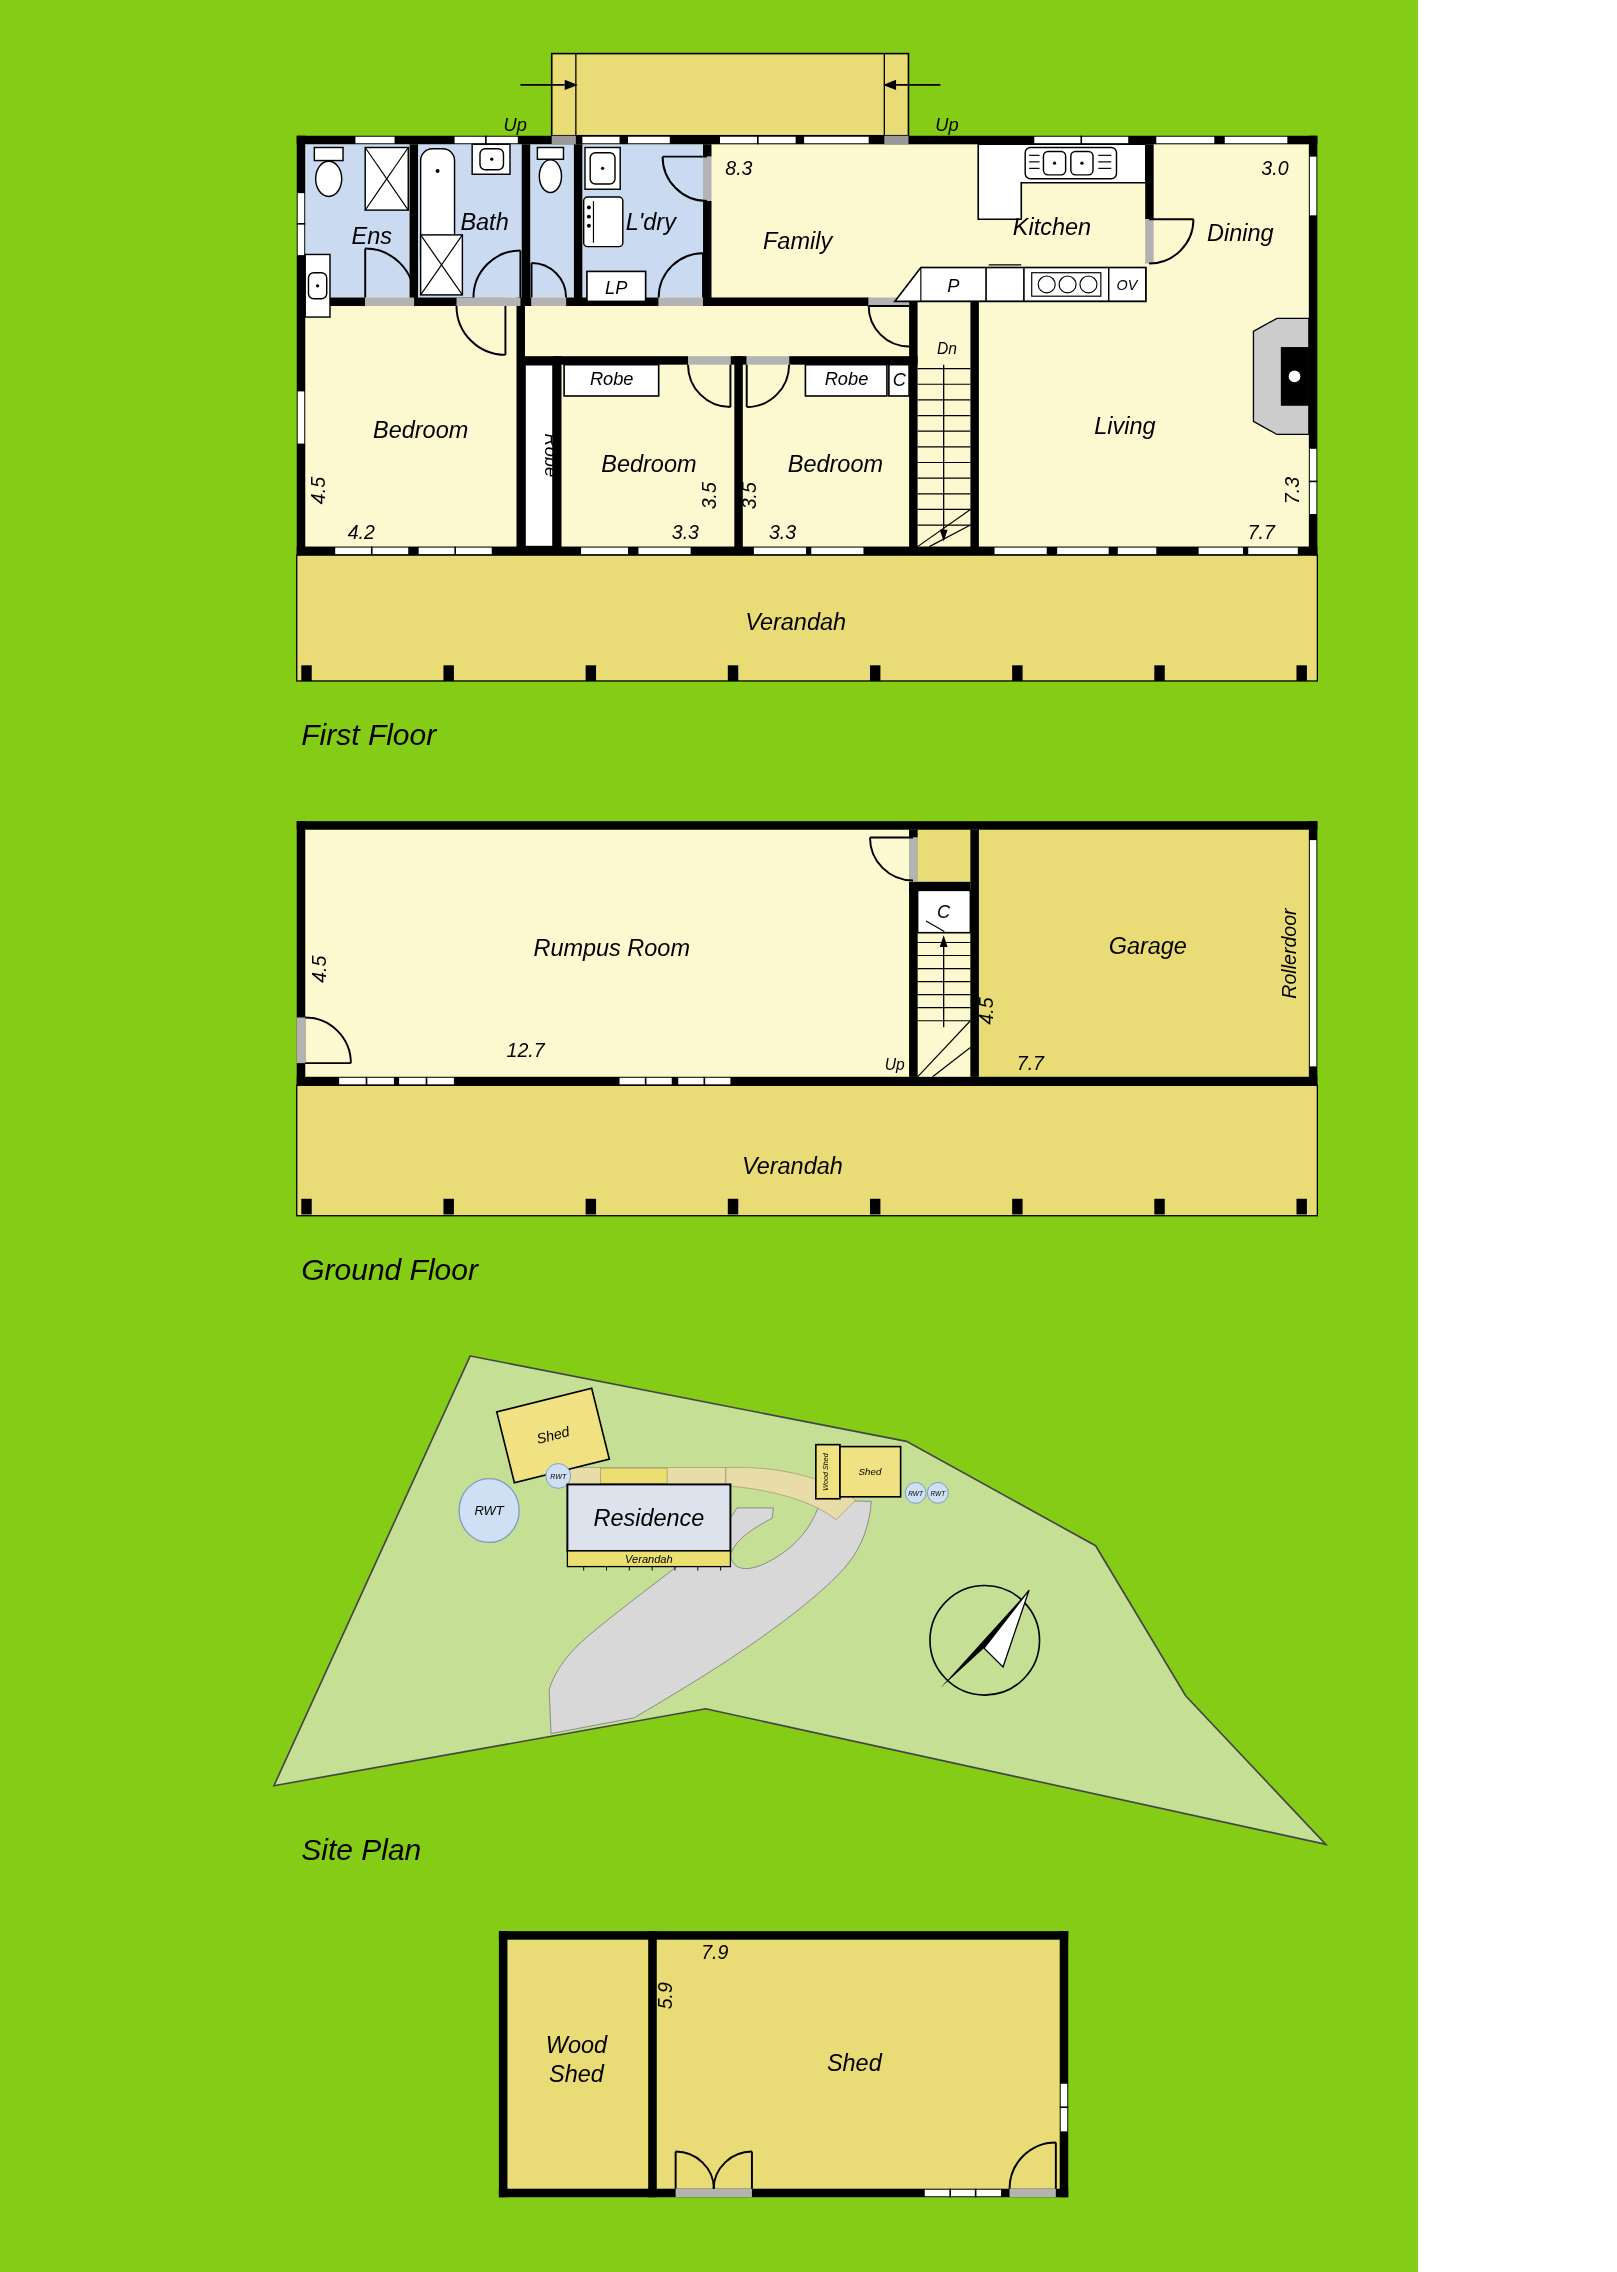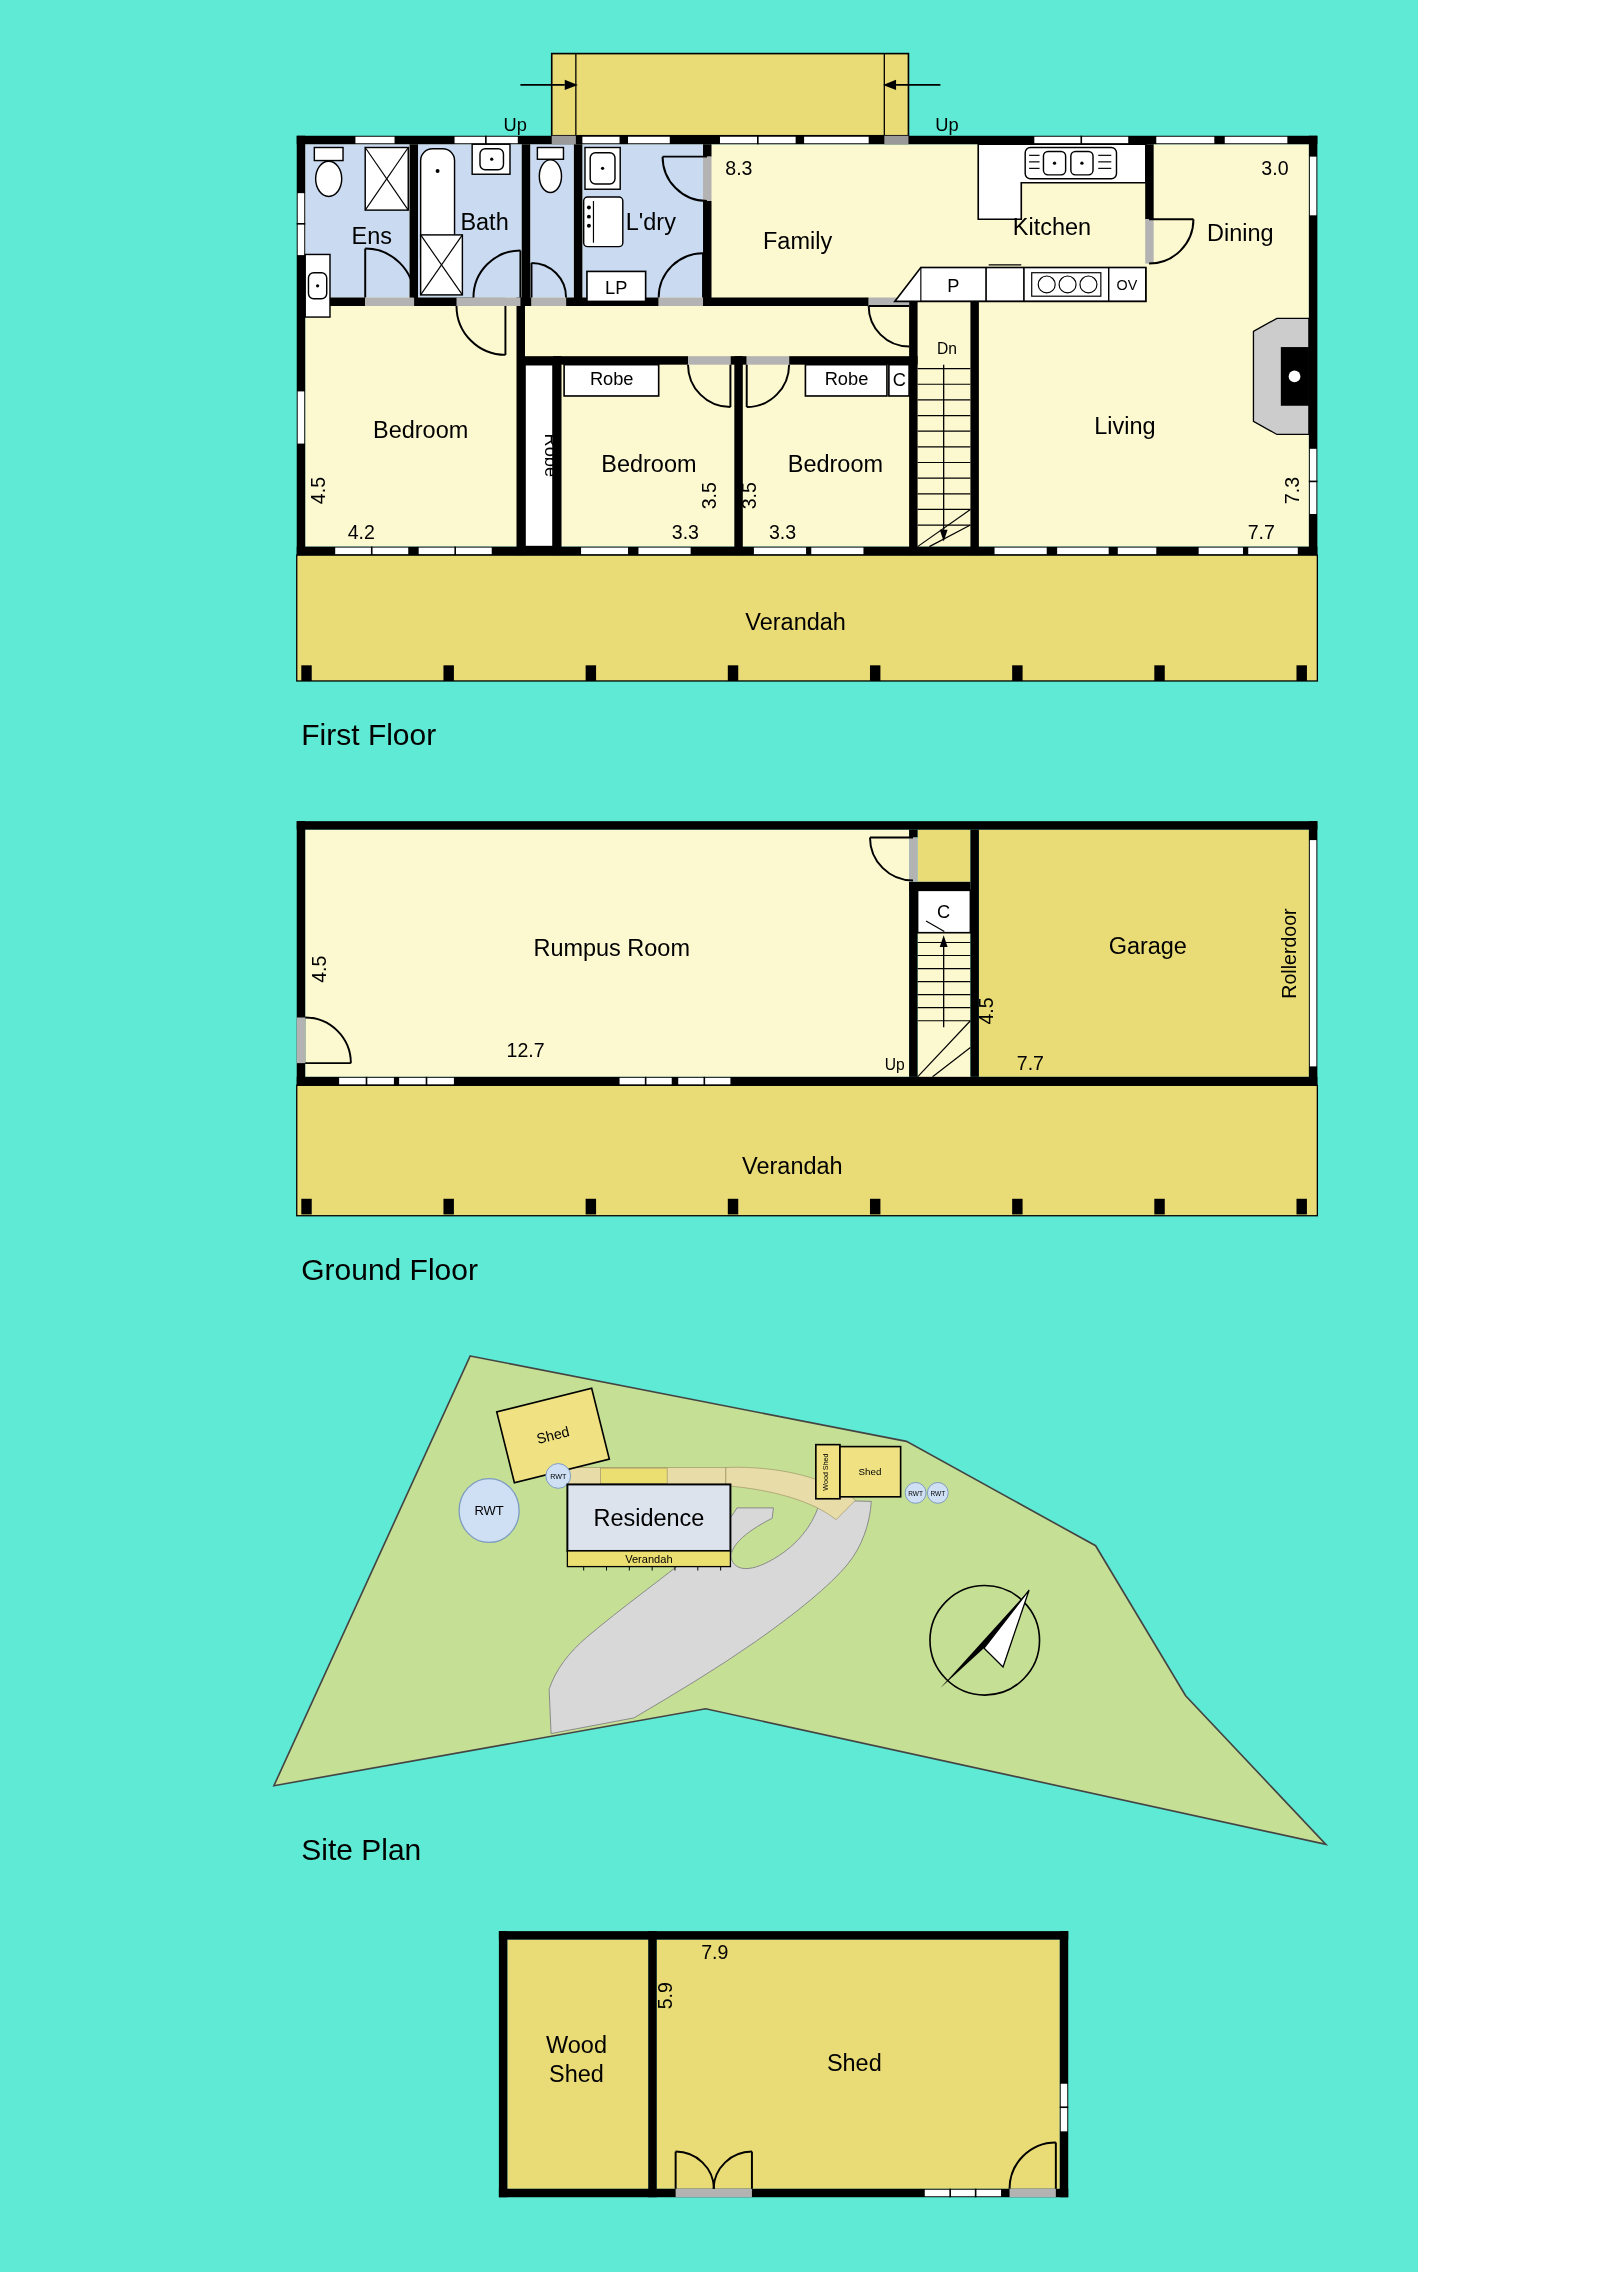--- a/index.html
+++ b/index.html
@@ -1,16 +1,16 @@
 <!DOCTYPE html>
 <html style="font-size:10.4px"><head>
 <meta charset="utf-8">
 <style>
   html,body{margin:0;padding:0;background:#fff;}
-  .page{position:relative;width:1418px;height:2273px;background:#5eead4;}
+  .page{position:relative;width:1418px;height:2273px;background:#84cc16;font-style:italic;}
   svg{position:absolute;left:0;top:0;}
   text{font-family:"Liberation Sans",sans-serif;fill:#000;}
   .room{font-size:36px;}
   .rsm{font-size:28px;}
   .dim{font-size:30px;}
   .sec{font-size:46px;}
   .mid{text-anchor:middle;}
   .wall{fill:#000;}
   .sill{fill:#b3b3b3;}
   .win{fill:#fff;}

